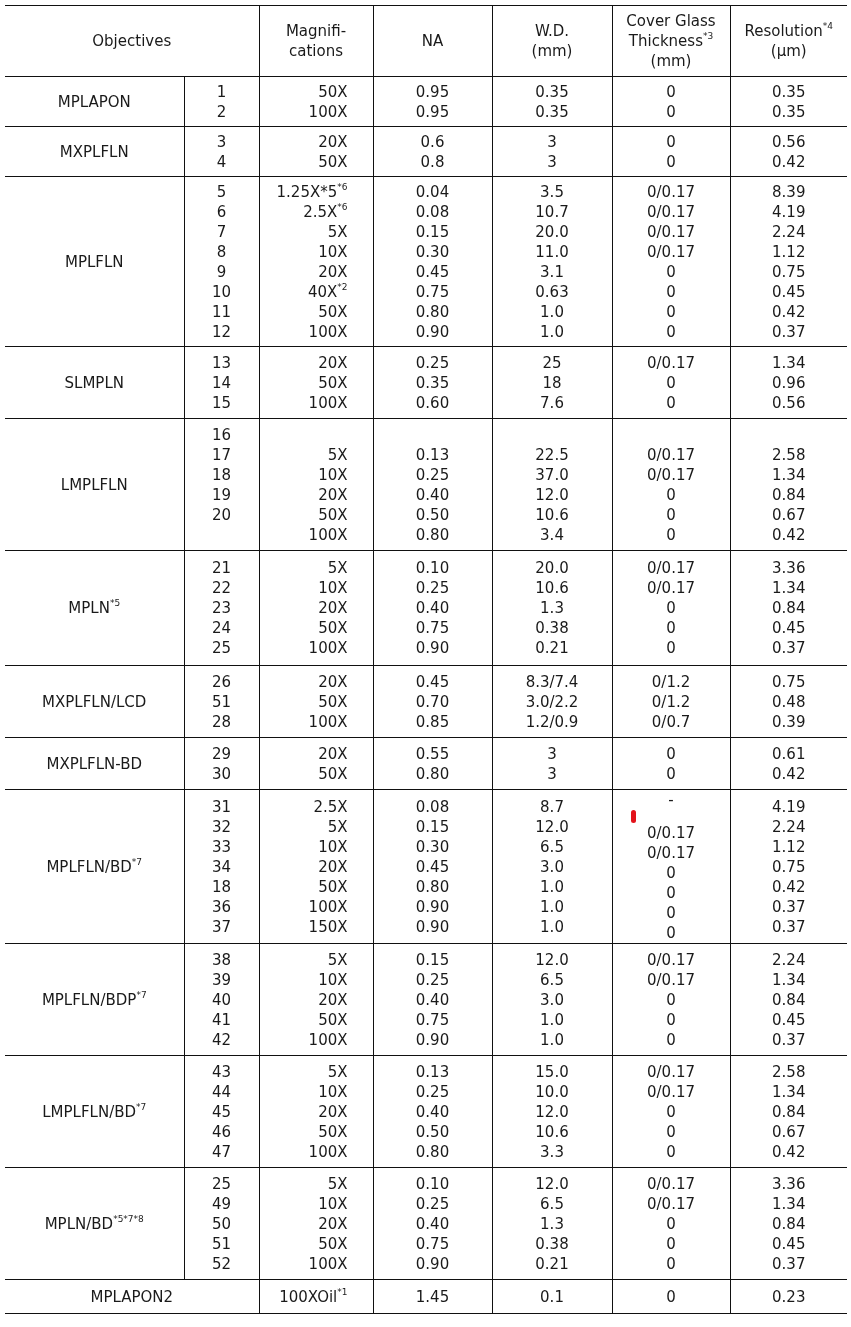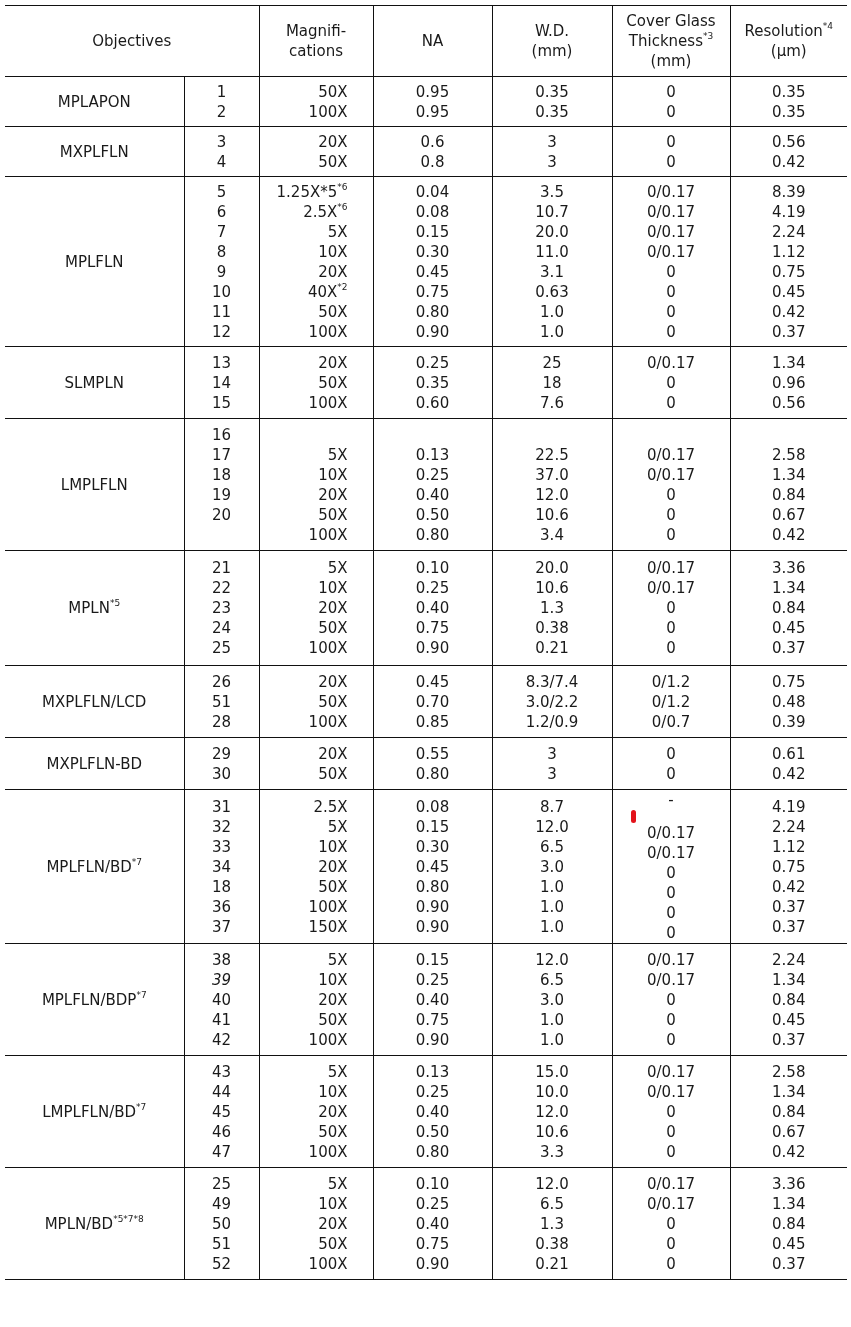--- a/index.html
+++ b/index.html
@@ -520,21 +520,21 @@
             <span><span style="display: inline;">0.37</span></span>
             <span><span style="display: inline;">0.37</span></span>
           </div>
         </td>
       </tr>
       <tr style="height: 112px;">
         <td class="c-name"><span>MPLFLN/BDP</span><sup>*7</sup></td>
         <td class="c-num">
           <div class="lines">
             <span><span style="display: inline;">38</span></span>
-            <span><span style="display: inline; font-style: italic;">39</span></span>
+            <span><span style="display: inline;">39</span></span>
             <span><span style="display: inline;">40</span></span>
             <span><span style="display: inline;">41</span></span>
             <span><span style="display: inline;">42</span></span>
           </div>
         </td>
         <td class="c-mag">
           <div class="lines">
             <span><span style="display: inline;">5X</span></span>
             <span><span style="display: inline;">10X</span></span>
             <span><span style="display: inline;">20X</span></span>
@@ -686,14 +686,22 @@
         <td class="c-res">
           <div class="lines">
             <span><span style="display: inline;">3.36</span></span>
             <span><span style="display: inline;">1.34</span></span>
             <span><span style="display: inline;">0.84</span></span>
             <span><span style="display: inline;">0.45</span></span>
             <span><span style="display: inline;">0.37</span></span>
           </div>
         </td>
       </tr>
+      <tr class="mpl2">
+        <td class="c-name" colspan="2"><span>MPLAPON2</span></td>
+        <td class="c-mag"><span>100XOil</span><sup>*1</sup></td>
+        <td class="c-na"><span>1.45</span></td>
+        <td class="c-wd"><span>0.1</span></td>
+        <td class="c-cg"><span>0</span></td>
+        <td class="c-res"><span>0.23</span></td>
+      </tr>
     </tbody>
 </table>
 
 </body></html>

